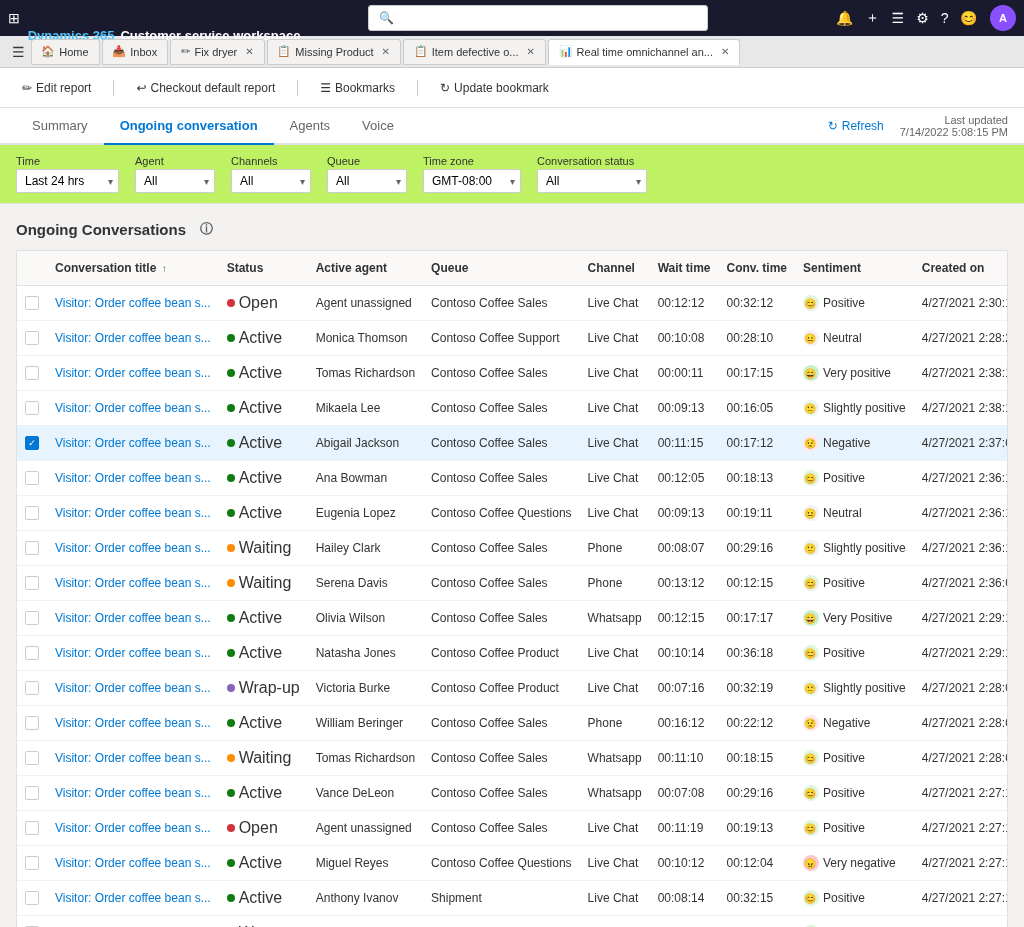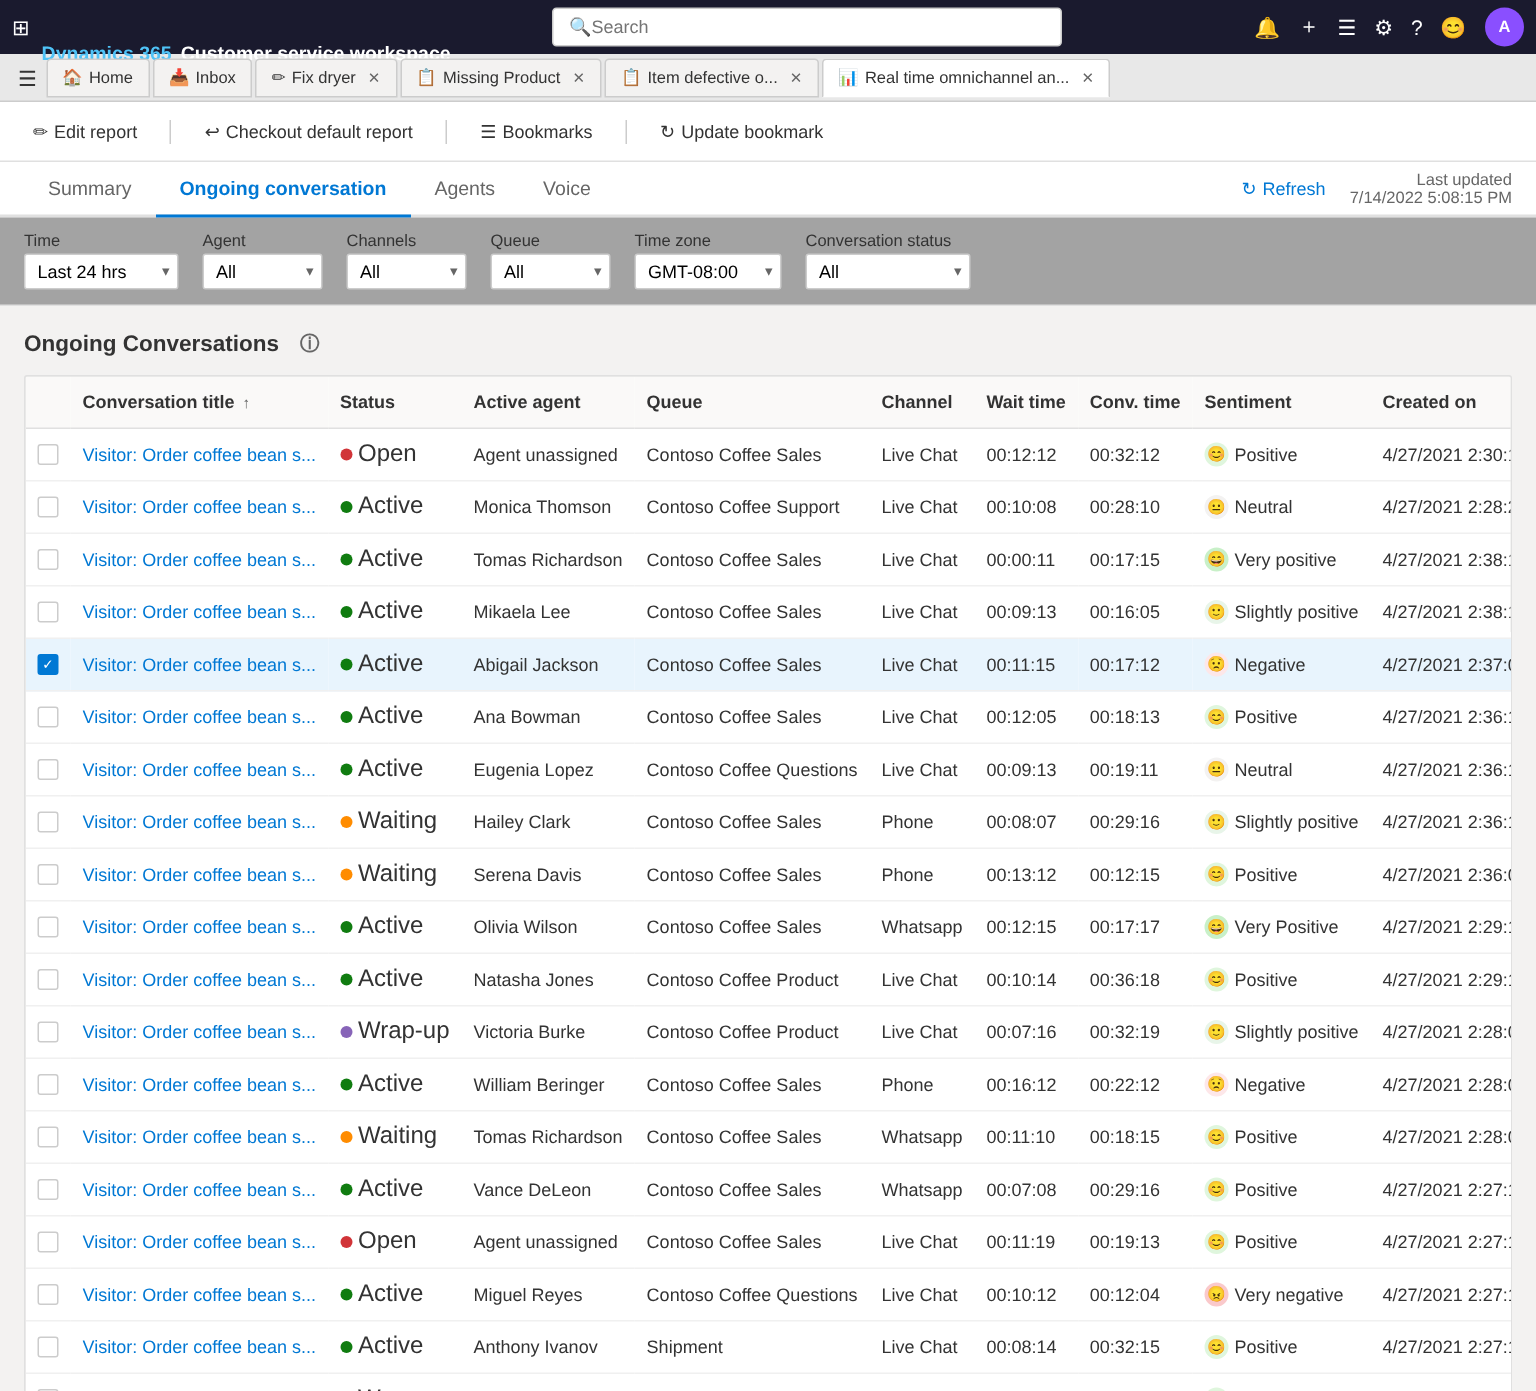--- a/index.html
+++ b/index.html
@@ -31,21 +31,21 @@
     
     .sub-nav { background: #fff; padding: 0 16px; border-bottom: 2px solid #e0e0e0; display: flex; align-items: center; justify-content: space-between; }
     .sub-nav-tabs { display: flex; gap: 0; text-align: center; }
     .sub-nav-tab { padding: 10px 16px; font-size: 13px; cursor: pointer; border-bottom: 2px solid transparent; margin-bottom: -2px; color: #666; }
     .sub-nav-tab.active { color: #0078d4; border-bottom: 2px solid #0078d4; font-weight: 600; }
     .refresh-area { display: flex; align-items: center; gap: 8px; }
     .refresh-btn { display: flex; align-items: center; gap: 4px; font-size: 12px; color: #0078d4; cursor: pointer; border: none; background: none; padding: 4px 8px; }
     .last-updated { font-size: 11px; color: #666; text-align: right; }
 
     
-    .filters { background: #a3a3a3; padding: 10px 16px; border-bottom: 1px solid #e0e0e0; display: flex; align-items: center; gap: 16px; flex-wrap: wrap; }
+    .filters { background: #bef264; padding: 10px 16px; border-bottom: 1px solid #e0e0e0; display: flex; align-items: center; gap: 16px; flex-wrap: wrap; }
     .filter-group { display: flex; flex-direction: column; gap: 2px; }
     .filter-label { font-size: 11px; color: #333; font-weight: 500; }
     .filter-select { border: 1px solid #ccc; border-radius: 2px; padding: 4px 24px 4px 8px; font-size: 12px; background: #fff; cursor: pointer; appearance: none; min-width: 80px; }
     .filter-select-wrapper { position: relative; display: inline-block; }
     .filter-select-wrapper::after { content: '▾'; position: absolute; right: 6px; top: 50%; transform: translateY(-50%); pointer-events: none; font-size: 10px; color: #666; }
 
     
     .main-content { padding: 16px; background: #f3f2f1; min-height: calc(100vh - 200px); }
     .section-header { display: flex; align-items: center; justify-content: space-between; margin-bottom: 12px; }
     .section-title { font-size: 15px; font-weight: 600; display: flex; align-items: center; gap: 14px; }
@@ -85,21 +85,20 @@
 <body>
 
 <div class="top-nav">
   <span class="app-grid-icon">⊞</span>
   <div class="app-logo">
     <span class="app-logo-dynamics">Dynamics 365</span>
     <span>Customer service workspace</span>
   </div>
   <div class="search-bar">
     <span>🔍</span>
-    <input type="text" placeholder="Search" style="">
   </div>
   <div class="top-nav-right">
     <span>🔔</span>
     <span>＋</span>
     <span>☰</span>
     <span>⚙</span>
     <span>?</span>
     <span>😊</span>
     <div class="avatar">A</div>
   </div>

